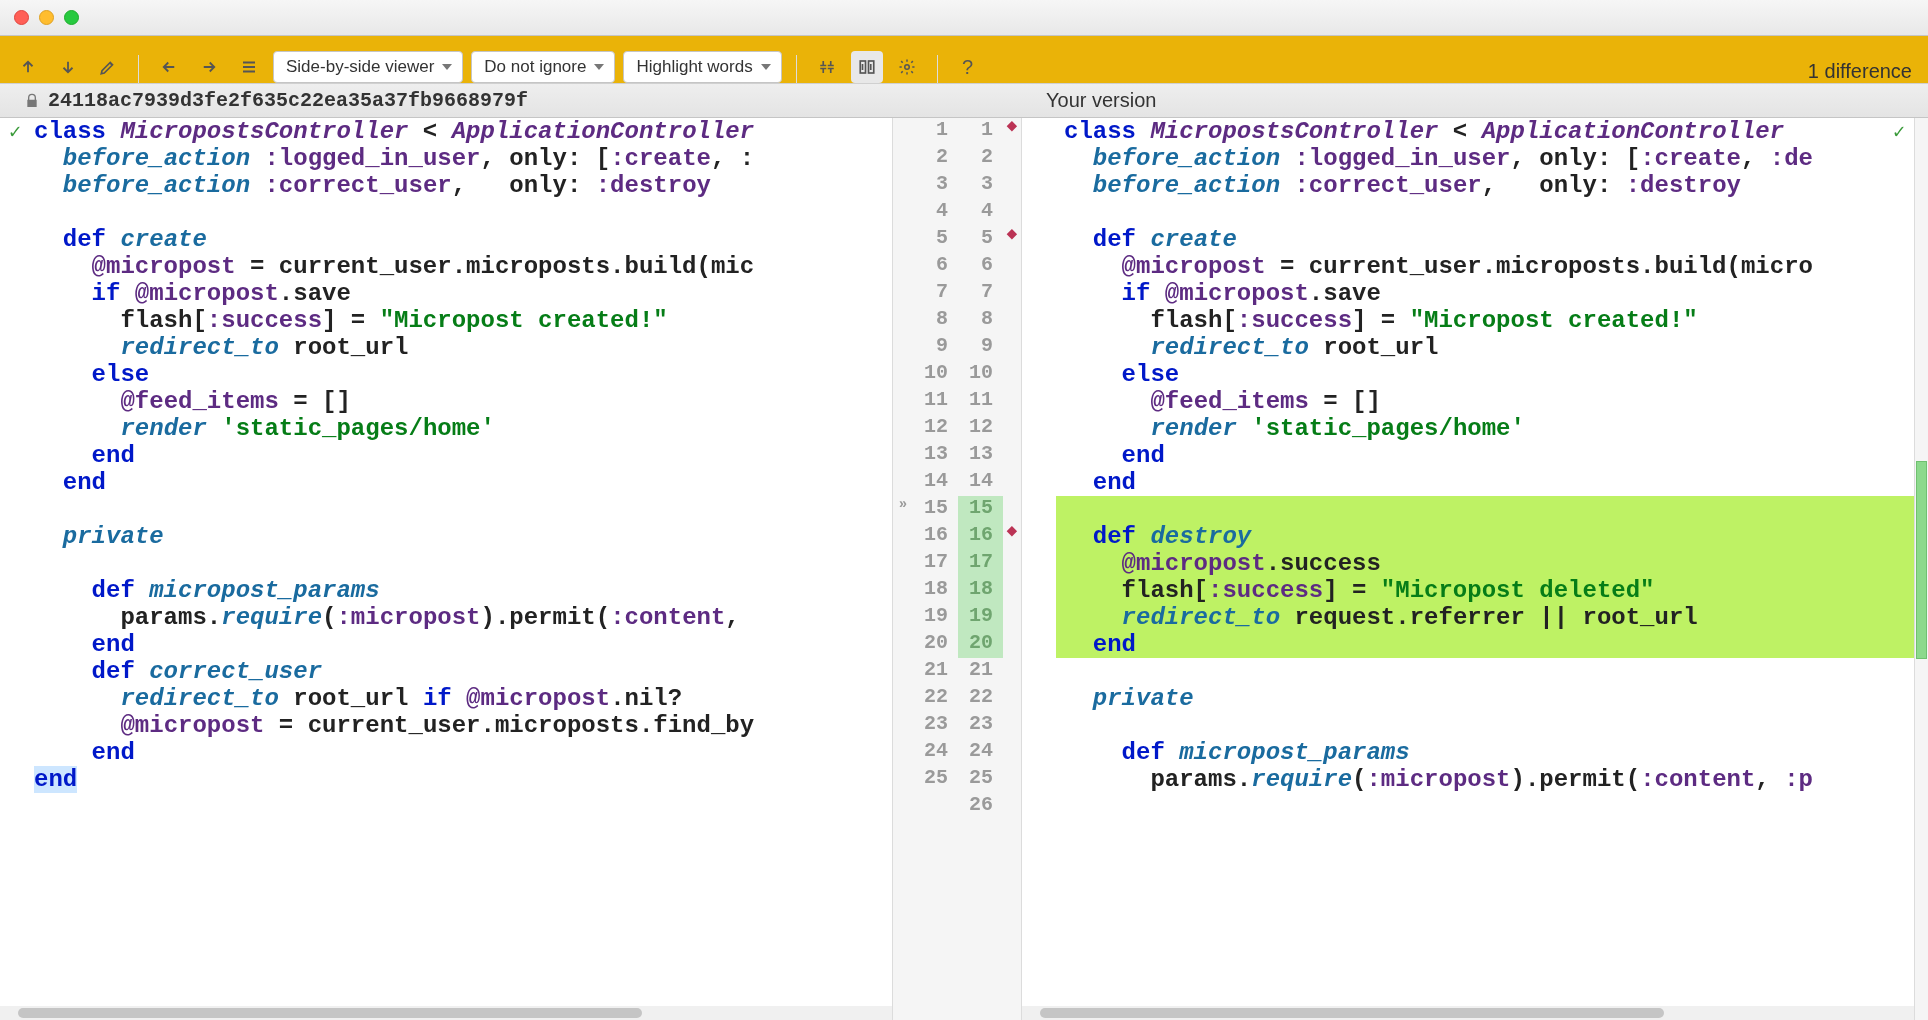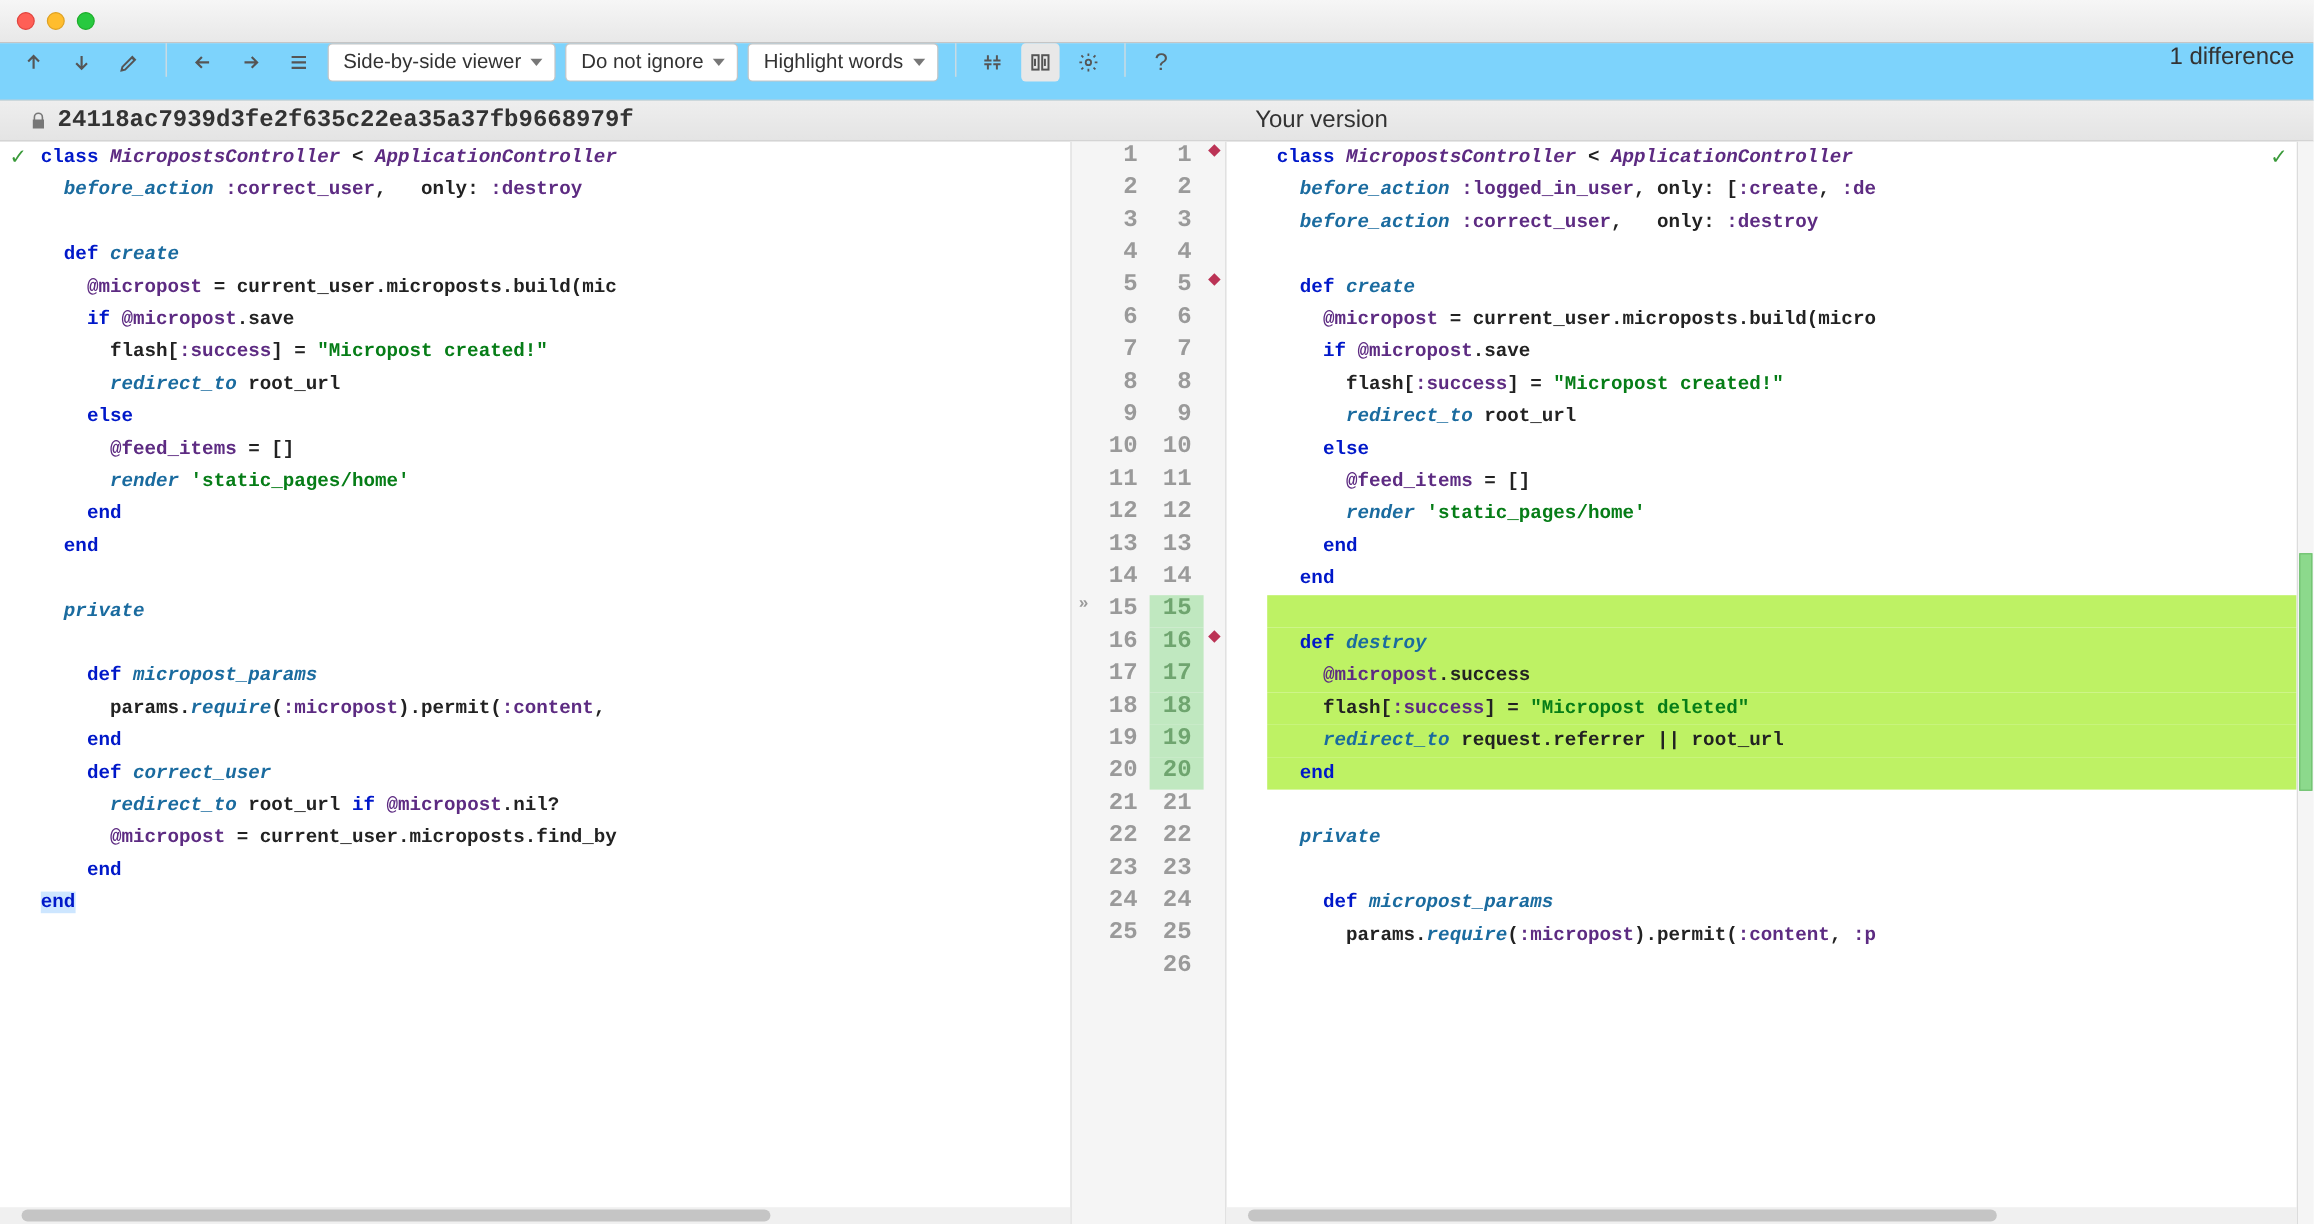--- a/index.html
+++ b/index.html
@@ -24,22 +24,22 @@
   }
   .traffic { display: flex; gap: 10px; margin-right: 14px; }
   .traffic .dot { width: 15px; height: 15px; border-radius: 50%; }
   .dot.red { background:#ff5f56; border:1px solid #e0443e; }
   .dot.yellow { background:#ffbd2e; border:1px solid #dea123; }
   .dot.green { background:#27c93f; border:1px solid #1dad2b; }
   .title-text { flex:1; text-align:center; color:#555; font-size:18px; white-space:nowrap; overflow:hidden; text-overflow:ellipsis; padding-right:50px; }
 
   
   .toolbar {
-    display:flex; align-items:flex-start; height:48px;
-    background:#7dd3fc; border-bottom:1px solid #d0d0d0;
+    display:flex; align-items:flex-end; height:48px;
+    background:#eab308; border-bottom:1px solid #d0d0d0;
     padding:0 12px; gap:8px;
   }
   .tbtn {
     width:32px; height:32px; display:flex; align-items:center; justify-content:center;
     color:#555; border-radius:4px; cursor:pointer;
   }
   .sep { width:1px; height:28px; background:#ddd; margin:0 6px; }
   .dropdown {
     height:32px; padding:0 28px 0 12px; border:1px solid #c5c5c5; border-radius:4px;
     background:#fff; display:flex; align-items:center; font-size:17px; color:#333;
@@ -65,21 +65,21 @@
 
   
   .diff-body {
     display:flex; height:calc(100% - 36px - 48px - 34px);
     position:relative; background:#fff;
   }
   .pane { flex:1; overflow:hidden; position:relative; }
   .pane .lines { position:absolute; inset:0; overflow:auto; }
   .line {
     display:flex; align-items:flex-start; white-space:pre;
-    font-size:16px; line-height:27px; height:27px;
+    font-size:24px; line-height:27px; height:27px;
   }
   .code { padding-left:8px; }
   .line.green { background:#bef264; }
   .end-hl { background:#cde6ff; }
 
   
   .gutter {
     width:130px; display:flex; flex-direction:column;
     background:#f5f5f5; border-left:1px solid #dcdcdc; border-right:1px solid #dcdcdc;
     font-size:20px; color:#9a9a9a;
@@ -215,20 +215,21 @@
   <div class="right">
     <span>Your version</span>
   </div>
 </div>
 
 <div class="diff-body">
   <div class="pane mono" id="left-pane">
     <div class="side-badge left">✓</div>
     <div class="lines" id="left-lines" style="padding-left: 26px;">
         <div class="line"><span class="code"><span class="kw-class">class </span><span class="const">MicropostsController</span><span class="plain"> &lt; </span><span class="const">ApplicationController</span></span></div>
+        <div class="line"><span class="code"><span class="plain">  </span><span class="ident">before_action</span><span class="plain"> </span><span class="sym">:logged_in_user</span><span class="plain">, only: [</span><span class="sym">:create</span><span class="plain">, :</span></span></div>
         <div class="line"><span class="code"><span class="plain">  </span><span class="ident">before_action</span><span class="plain"> </span><span class="sym">:correct_user</span><span class="plain">,   only: </span><span class="sym">:destroy</span></span></div>
         <div class="line"><span class="code"></span></div>
         <div class="line"><span class="code"><span class="plain">  </span><span class="kw">def </span><span class="ident">create</span></span></div>
         <div class="line"><span class="code"><span class="plain">    </span><span class="ivar">@micropost</span><span class="plain"> = current_user.microposts.build(mic</span></span></div>
         <div class="line"><span class="code"><span class="plain">    </span><span class="kw">if </span><span class="ivar">@micropost</span><span class="plain">.save</span></span></div>
         <div class="line"><span class="code"><span class="plain">      flash[</span><span class="sym">:success</span><span class="plain">] = </span><span class="str">"Micropost created!"</span></span></div>
         <div class="line"><span class="code"><span class="plain">      </span><span class="ident">redirect_to</span><span class="plain"> root_url</span></span></div>
         <div class="line"><span class="code"><span class="plain">    </span><span class="kw">else</span></span></div>
         <div class="line"><span class="code"><span class="plain">      </span><span class="ivar">@feed_items</span><span class="plain"> = []</span></span></div>
         <div class="line"><span class="code"><span class="plain">      </span><span class="ident">render</span><span class="plain"> </span><span class="str">'static_pages/home'</span></span></div>

